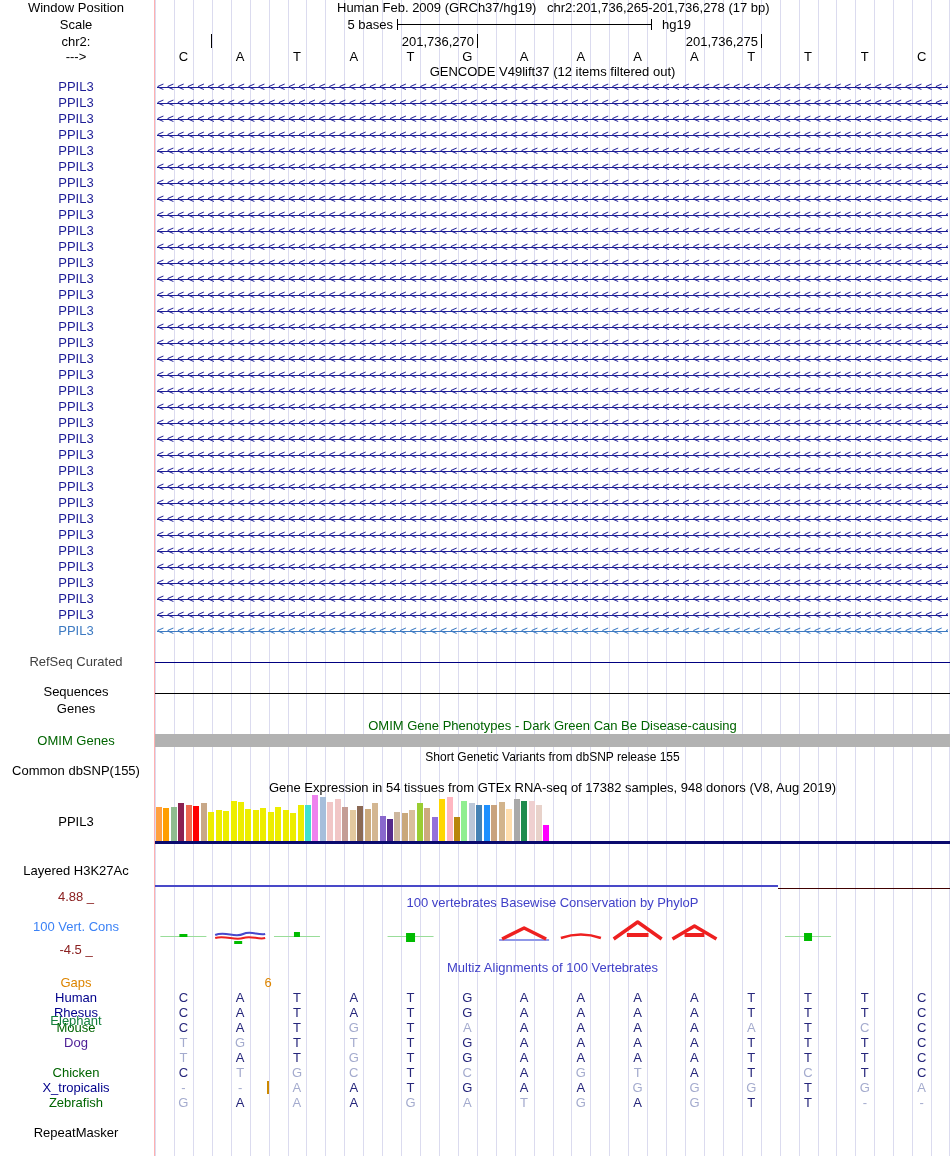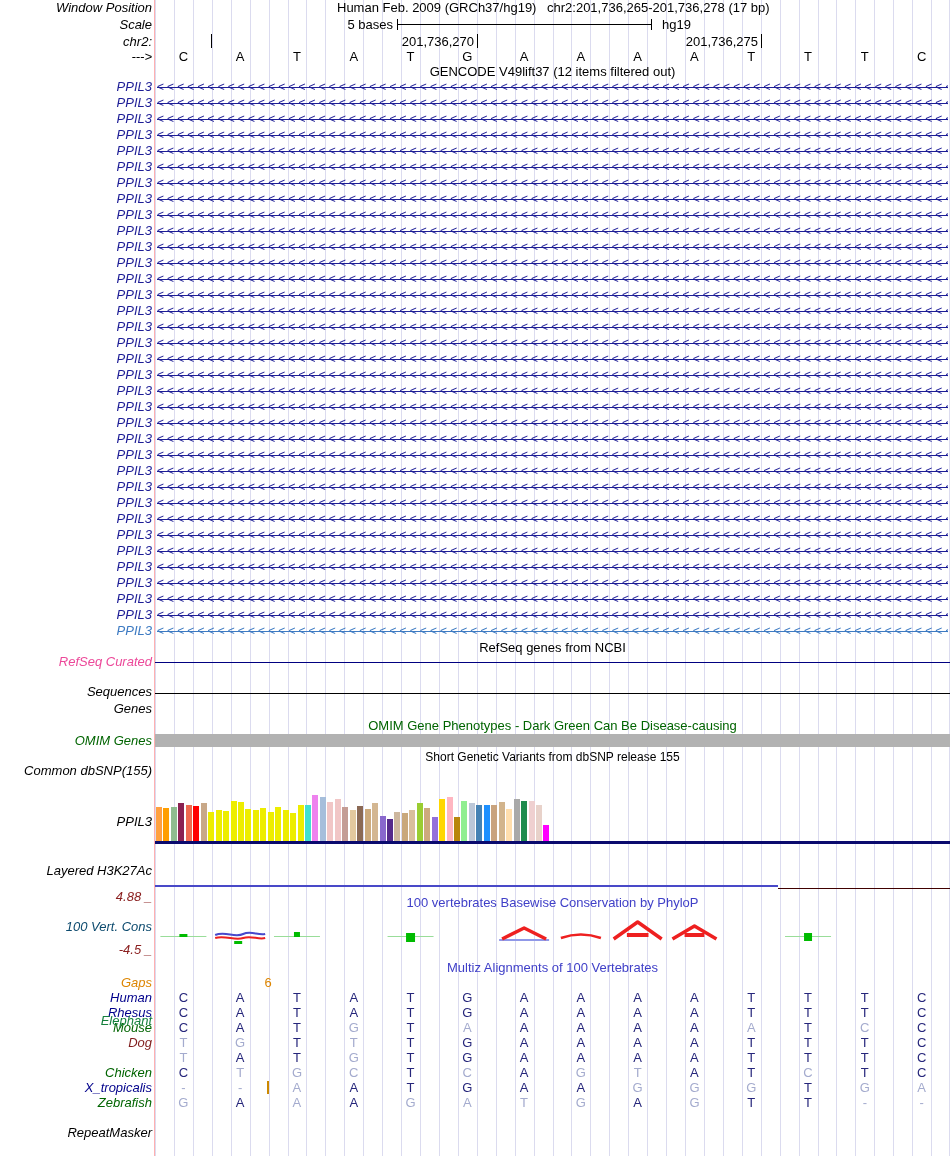--- a/index.html
+++ b/index.html
@@ -1,19 +1,19 @@
 <!DOCTYPE html>
 <html><head>
 <meta charset="utf-8">
 <style>
   html,body{margin:0;padding:0;background:#fff;}
   #app{position:relative;width:950px;height:1156px;background:#fff;
        font-family:"Liberation Sans",sans-serif;font-size:13px;color:#000;overflow:hidden;}
   .lbl{position:absolute;left:0;width:152px;height:16px;line-height:16px;
-       text-align:right;white-space:nowrap;font-style:italic;}
+       text-align:center;white-space:nowrap;}
   .title{position:absolute;left:155px;width:795px;height:16px;line-height:16px;
          text-align:center;white-space:nowrap;}
   .abs{position:absolute;}
   .tick{position:absolute;width:1px;background:#000;}
   .hline{position:absolute;height:1px;}
   .seqletter{position:absolute;width:16px;margin-left:-8px;text-align:center;
              height:16px;line-height:16px;}
   .arrowline{position:absolute;left:157px;width:791px;height:16px;line-height:16px;
              overflow:hidden;white-space:nowrap;font-size:12px;letter-spacing:3.1px;
              background-repeat:no-repeat;background-size:100% 1px;background-position:0 7.5px;}
@@ -49,47 +49,47 @@
   <div class="tick" style="left:477px;top:34px;height:14px"></div>
   <div class="abs" style="right:192px;top:34px">201,736,275</div>
   <div class="tick" style="left:761px;top:34px;height:14px"></div>
 
   <div class="lbl" style="top:49px">---&gt;</div>
   <div id="ruler-seq"></div>
 
   <div class="title" style="top:64px">GENCODE V49lift37 (12 items filtered out)</div>
   <div id="gencode-rows"></div>
 
-  <div class="title" style="top:640px">RefSeq genes from NCBI</div>
-  <div class="lbl" style="top:654px;color:#ec4899">RefSeq Curated</div>
+  <div class="lbl" style="top:654px;color:#404040">RefSeq Curated</div>
   <div class="hline" style="left:155px;width:795px;top:662px;background:#000080"></div>
 
   <div class="lbl" style="top:684px">Sequences</div>
   <div class="hline" style="left:155px;width:795px;top:693px;background:#000"></div>
 
   <div class="lbl" style="top:701px">Genes</div>
 
   <div class="title" style="top:718px;color:#006400">OMIM Gene Phenotypes - Dark Green Can Be Disease-causing</div>
   <div class="lbl" style="top:733px;color:#006400">OMIM Genes</div>
   <div class="abs" style="left:155px;width:795px;top:734px;height:13px;background:#B2B2B2"></div>
 
   <div class="title" style="top:749px;font-size:12px">Short Genetic Variants from dbSNP release 155</div>
   <div class="lbl" style="top:763px">Common dbSNP(155)</div>
 
+  <div class="title" style="top:780px">Gene Expression in 54 tissues from GTEx RNA-seq of 17382 samples, 948 donors (V8, Aug 2019)</div>
   <div class="lbl" style="top:814px">PPIL3</div>
   <div id="gtex-bars"></div>
   <div class="abs" style="left:155px;width:795px;top:841px;height:3px;background:#0A0A6E"></div>
 
   <div class="lbl" style="top:863px">Layered H3K27Ac</div>
   <div class="abs" style="left:155px;width:623px;top:885px;height:2px;background:#4949C8"></div>
   <div class="abs" style="left:778px;width:172px;top:888px;height:1px;background:#400000"></div>
 
   <div class="lbl" style="top:889px;color:#8B2020">4.88 _</div>
   <div class="title" style="top:895px;color:#4040C8">100 vertebrates Basewise Conservation by PhyloP</div>
-  <div class="lbl" style="top:919px;color:#0c4a6e">100 Vert. Cons</div>
+  <div class="lbl" style="top:919px;color:#3b82f6">100 Vert. Cons</div>
   <div class="lbl" style="top:942px;color:#8B2020">-4.5 _</div>
   <svg id="phylop-svg" style="position:absolute;left:155px;top:908px" width="795" height="48" viewBox="0 0 795 48">
       <rect x="5.392857142857142" y="28" width="46" height="1" fill="#99DD99"></rect>
       <rect x="24.392857142857142" y="26" width="8" height="3" fill="#00BB00"></rect>
       <path d="M 60.17857142857143 27 C 70.17857142857143 23 80.17857142857143 30 88.17857142857143 26 S 103.17857142857143 28 110.17857142857143 26" stroke="#4848CC" stroke-width="2" fill="none"></path>
       <path d="M 60.17857142857143 30 C 70.17857142857143 27 80.17857142857143 33 88.17857142857143 30 S 103.17857142857143 32 110.17857142857143 30" stroke="#EE2020" stroke-width="2" fill="none"></path>
       <rect x="79.17857142857143" y="33" width="8" height="3" fill="#00BB00"></rect>
       <rect x="118.96428571428572" y="28" width="46" height="1" fill="#99DD99"></rect>
       <rect x="138.96428571428572" y="24" width="6" height="5" fill="#00BB00"></rect>
       <rect x="232.53571428571428" y="28" width="46" height="1" fill="#99DD99"></rect>
@@ -287,21 +287,21 @@
     <div class="alnletter" style="left: 410.536px; top: 1020px; color: rgb(38, 38, 123); font-weight: normal;">T</div>
     <div class="alnletter" style="left: 467.321px; top: 1020px; color: rgb(164, 171, 206); font-weight: normal;">A</div>
     <div class="alnletter" style="left: 524.107px; top: 1020px; color: rgb(38, 38, 123); font-weight: normal;">A</div>
     <div class="alnletter" style="left: 580.893px; top: 1020px; color: rgb(38, 38, 123); font-weight: normal;">A</div>
     <div class="alnletter" style="left: 637.679px; top: 1020px; color: rgb(38, 38, 123); font-weight: normal;">A</div>
     <div class="alnletter" style="left: 694.464px; top: 1020px; color: rgb(38, 38, 123); font-weight: normal;">A</div>
     <div class="alnletter" style="left: 751.25px; top: 1020px; color: rgb(164, 171, 206); font-weight: normal;">A</div>
     <div class="alnletter" style="left: 808.036px; top: 1020px; color: rgb(38, 38, 123); font-weight: normal;">T</div>
     <div class="alnletter" style="left: 864.821px; top: 1020px; color: rgb(164, 171, 206); font-weight: normal;">C</div>
     <div class="alnletter" style="left: 921.607px; top: 1020px; color: rgb(38, 38, 123); font-weight: normal;">C</div>
-    <div class="lbl" style="top: 1035px; color: #7f1d1d; height: 15px; line-height: 15px;">Dog</div>
+    <div class="lbl" style="top: 1035px; color: #4c1d95; height: 15px; line-height: 15px;">Dog</div>
     <div class="alnletter" style="left: 183.393px; top: 1035px; color: rgb(164, 171, 206); font-weight: normal;">T</div>
     <div class="alnletter" style="left: 240.179px; top: 1035px; color: rgb(164, 171, 206); font-weight: normal;">G</div>
     <div class="alnletter" style="left: 296.964px; top: 1035px; color: rgb(38, 38, 123); font-weight: normal;">T</div>
     <div class="alnletter" style="left: 353.75px; top: 1035px; color: rgb(164, 171, 206); font-weight: normal;">T</div>
     <div class="alnletter" style="left: 410.536px; top: 1035px; color: rgb(38, 38, 123); font-weight: normal;">T</div>
     <div class="alnletter" style="left: 467.321px; top: 1035px; color: rgb(38, 38, 123); font-weight: normal;">G</div>
     <div class="alnletter" style="left: 524.107px; top: 1035px; color: rgb(38, 38, 123); font-weight: normal;">A</div>
     <div class="alnletter" style="left: 580.893px; top: 1035px; color: rgb(38, 38, 123); font-weight: normal;">A</div>
     <div class="alnletter" style="left: 637.679px; top: 1035px; color: rgb(38, 38, 123); font-weight: normal;">A</div>
     <div class="alnletter" style="left: 694.464px; top: 1035px; color: rgb(38, 38, 123); font-weight: normal;">A</div>

